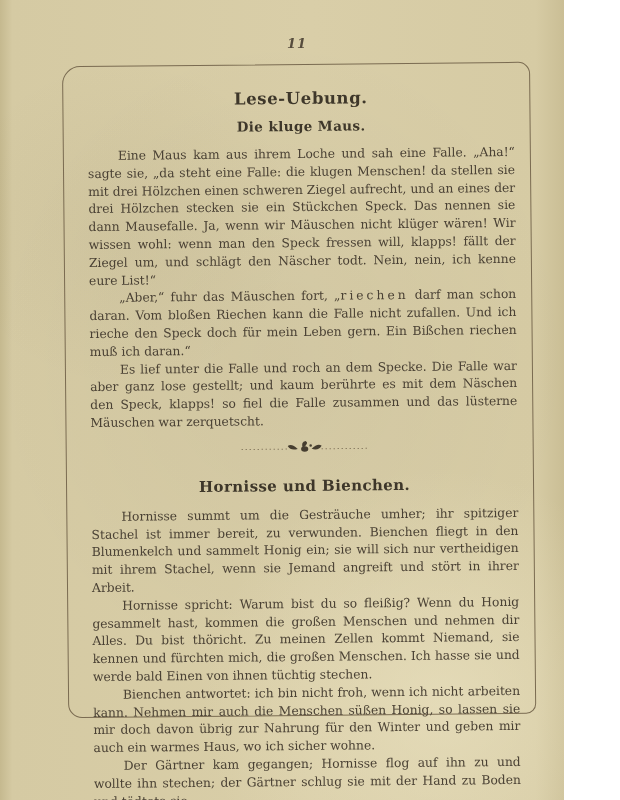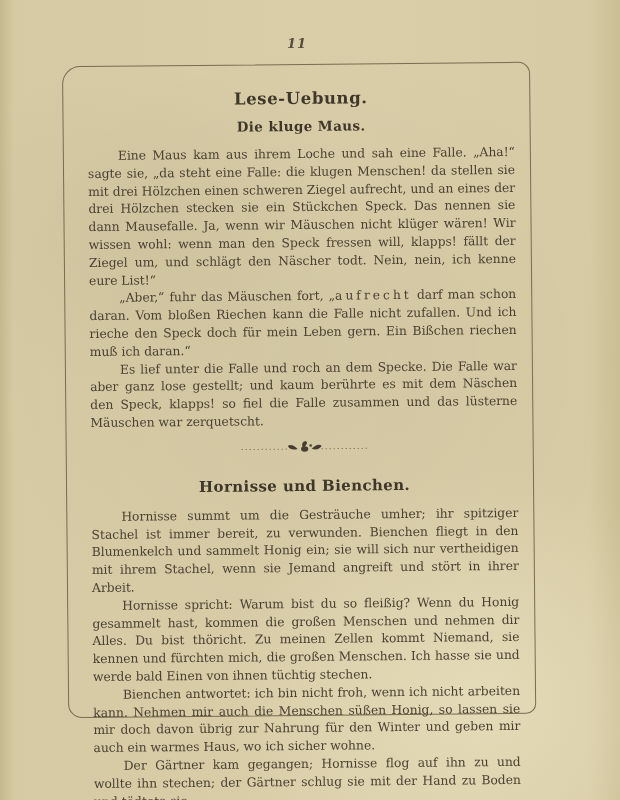--- a/index.html
+++ b/index.html
@@ -7,21 +7,21 @@
     padding: 0;
   }
   body {
     width: 620px;
     height: 800px;
     overflow: hidden;
     font-family: "DejaVu Serif", "Liberation Serif", serif;
   }
   .scan {
     position: relative;
-    width: 620px;
+    width: 564px;
     height: 800px;
     background:
       radial-gradient(60% 42% at 78% 88%, rgba(238,230,198,0.55), rgba(238,230,198,0) 70%),
       radial-gradient(45% 30% at 22% 28%, rgba(60,50,30,0.04), rgba(60,50,30,0) 70%),
       radial-gradient(70% 55% at 50% 45%, rgba(0,0,0,0.035), rgba(0,0,0,0) 75%),
       linear-gradient(90deg, #c5b98f 0%, #d5caa3 2.2%, #d9cea8 55%, #d6cba4 95%, #cabe95 100%),
       #d7cca5;
     color: #4a4134;
   }
   .page-number {
@@ -100,21 +100,21 @@
 
   <div class="frame">
     <div class="content">
 
       <h1 class="main-title">Lese-Uebung.</h1>
 
       <h2 class="story-title">Die kluge Maus.</h2>
 
       <p class="body-par">Eine Maus kam aus ihrem Loche und sah eine Falle. „Aha!“ sagte sie, „da steht eine Falle: die klugen Menschen! da stellen sie mit drei Hölzchen einen schweren Ziegel aufrecht, und an eines der drei Hölzchen stecken sie ein Stückchen Speck. Das nennen sie dann Mausefalle. Ja, wenn wir Mäuschen nicht klüger wären! Wir wissen wohl: wenn man den Speck fressen will, klapps! fällt der Ziegel um, und schlägt den Näscher todt. Nein, nein, ich kenne eure List!“</p>
 
-      <p class="body-par"><span>„Aber,“ fuhr das Mäuschen fort, „</span><span class="spaced">aufrecht</span><span> darf man schon daran. Vom bloßen Riechen kann die Falle nicht zufallen. Und ich rieche den Speck doch für mein Leben gern. Ein Bißchen riechen muß ich daran.“</span></p>
+      <p class="body-par"><span>„Aber,“ fuhr das Mäuschen fort, „</span><span class="spaced">riechen</span><span> darf man schon daran. Vom bloßen Riechen kann die Falle nicht zufallen. Und ich rieche den Speck doch für mein Leben gern. Ein Bißchen riechen muß ich daran.“</span></p>
 
       <p class="body-par">Es lief unter die Falle und roch an dem Specke. Die Falle war aber ganz lose gestellt; und kaum berührte es mit dem Näschen den Speck, klapps! so fiel die Falle zusammen und das lüsterne Mäuschen war zerquetscht.</p>
 
       <div class="divider">
         <svg width="130" height="14" viewBox="0 0 130 14">
           <line x1="2" y1="8" x2="48" y2="8" stroke="#6e604a" stroke-width="1" stroke-dasharray="1 3"></line>
           <line x1="82" y1="8" x2="128" y2="8" stroke="#6e604a" stroke-width="1" stroke-dasharray="1 3"></line>
           <g fill="#463e30">
             <path d="M58 8 q-6 -6 -10 -3 q3 5 10 3 Z"></path>
             <path d="M63 7 q-2 -6 3 -7 q4 2 -3 7 Z"></path>

